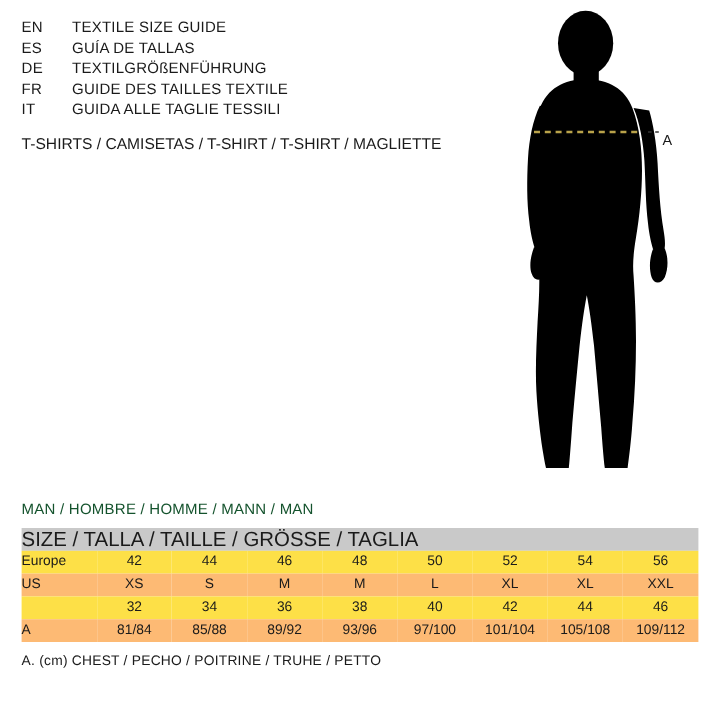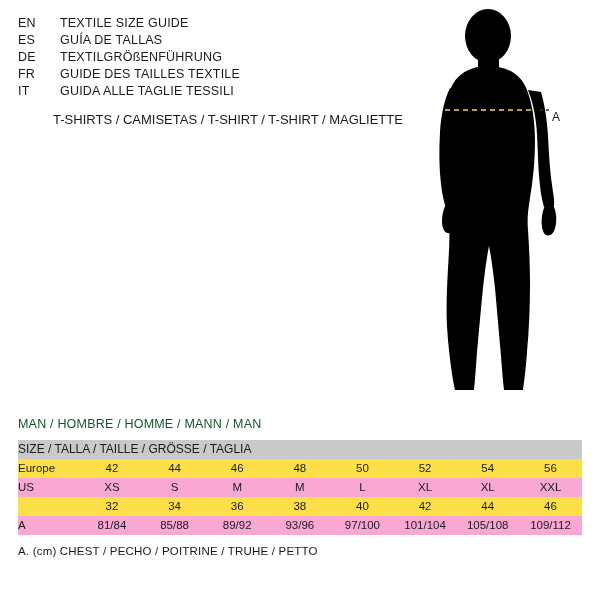--- a/index.html
+++ b/index.html
@@ -52,21 +52,20 @@
     position: absolute;
     left: 18px;
     top: 110px;
     width: 420px;
   }
   .category-line {
     font-size: 13px;
     line-height: 19px;
     white-space: nowrap;
     color: #1a1a1a;
-    text-align: center;
   }
 
   
   .figure-wrap {
     position: absolute;
     left: 400px;
     top: 8px;
     width: 200px;
     height: 400px;
   }
@@ -109,28 +108,28 @@
   }
   table.size-table td {
     padding: 0;
     height: 19px;
     line-height: 19px;
     color: #1a1a1a;
     vertical-align: middle;
   }
   table.size-table tr.head-row td {
     background: #c9c9c9;
-    font-size: 12px;
+    font-size: 17px;
     padding-left: 0;
   }
   table.size-table tr.shade td {
     background: #fde047;
   }
   table.size-table tr.plain td {
-    background: #f9a8d4;
+    background: #fdba74;
     margin-left: 32px;
   }
   td.label-col {
     width: 84px;
     padding-left: 0 !important;
     text-align: left;
   }
   td.val {
     text-align: center;
     width: 60px;

